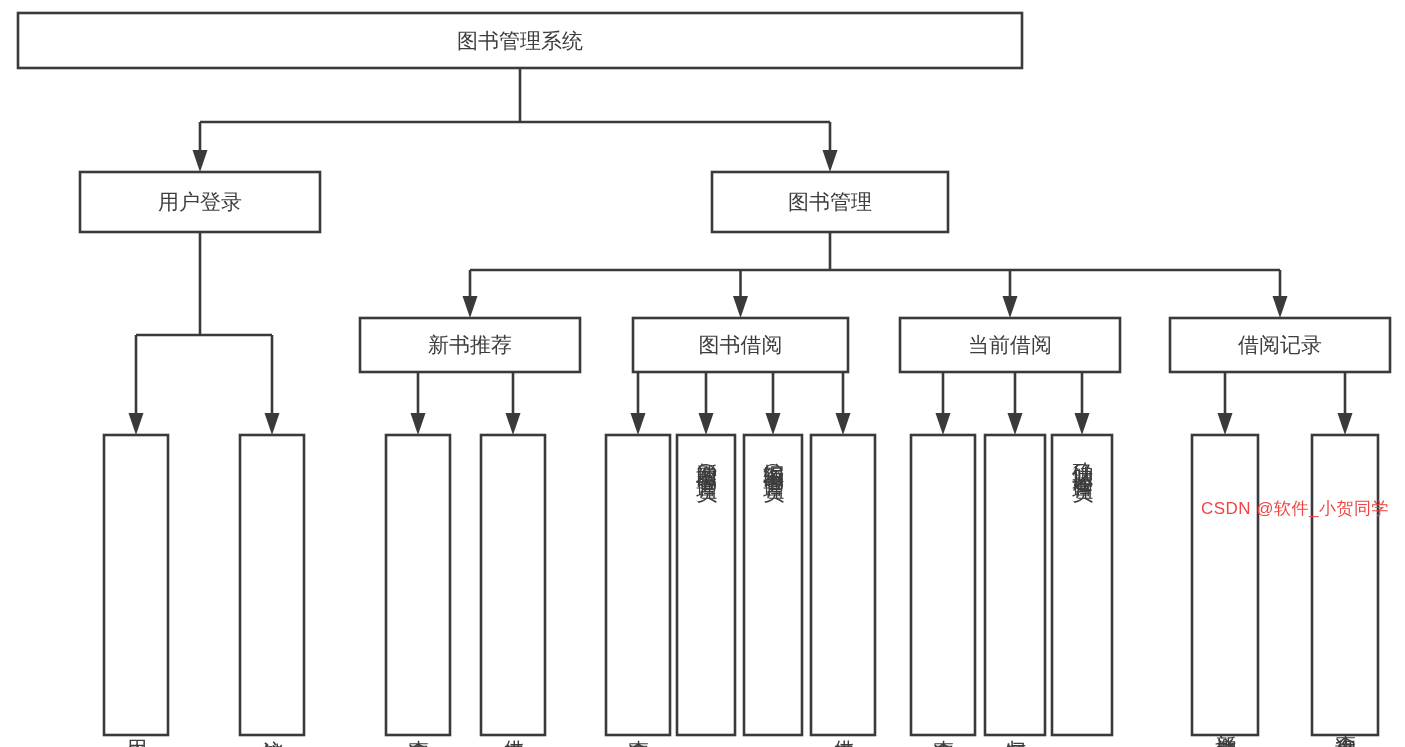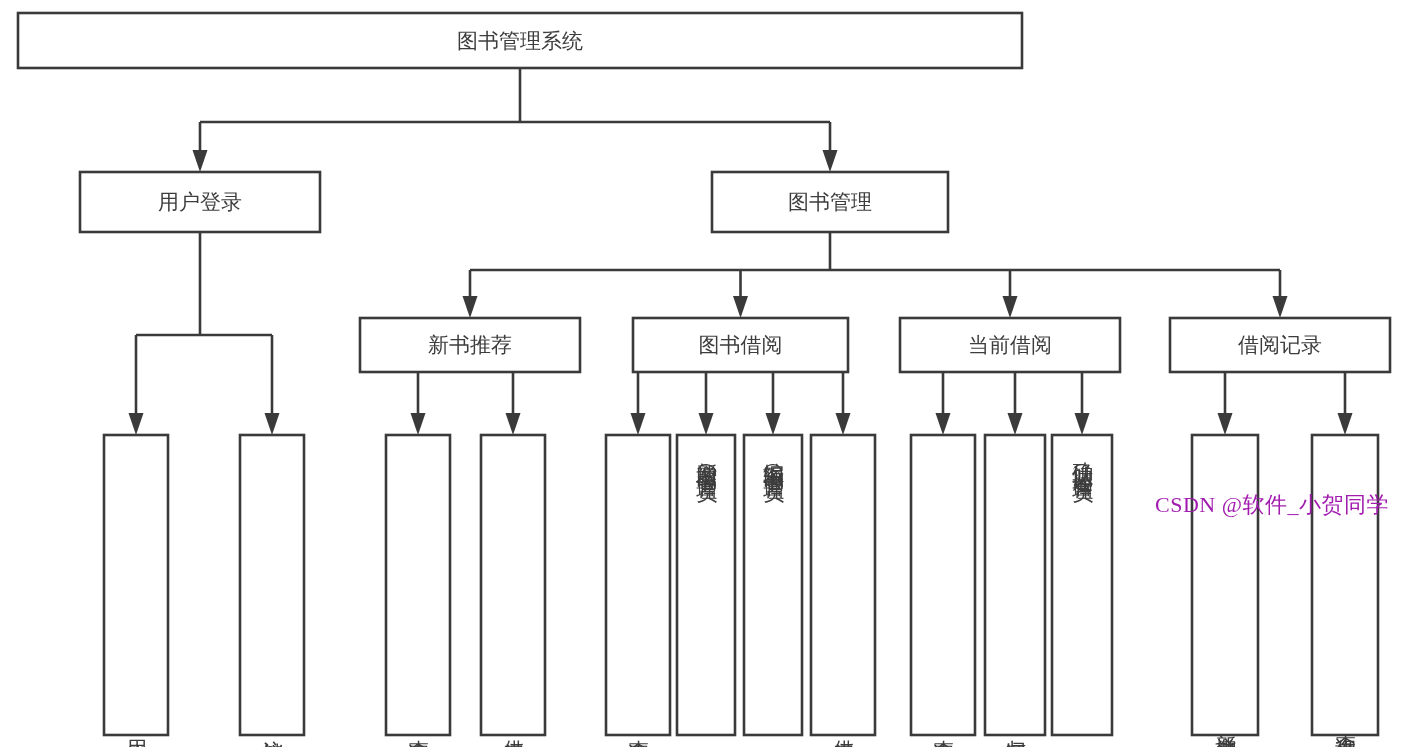--- a/index.html
+++ b/index.html
@@ -73,23 +73,23 @@
     font-size: 21px;
     line-height: 1.32;
     letter-spacing: 3px;
     color: #3d3d3d;
     white-space: nowrap;
   }
   .watermark {
     position: absolute;
     right: 16px;
     bottom: 6px;
-    font-family: Liberation Serif, serif;
-    font-size: 22px;
-    color: #a21caf;
+    font-family: Liberation Sans, sans-serif;
+    font-size: 17px;
+    color: #ef4444;
     letter-spacing: 0.5px;
     white-space: nowrap;
   }
 </style>
 </head>
 <body>
 
 <div id="diagram-root">
 
   <svg class="tree-canvas" viewBox="0 0 1405 747">

